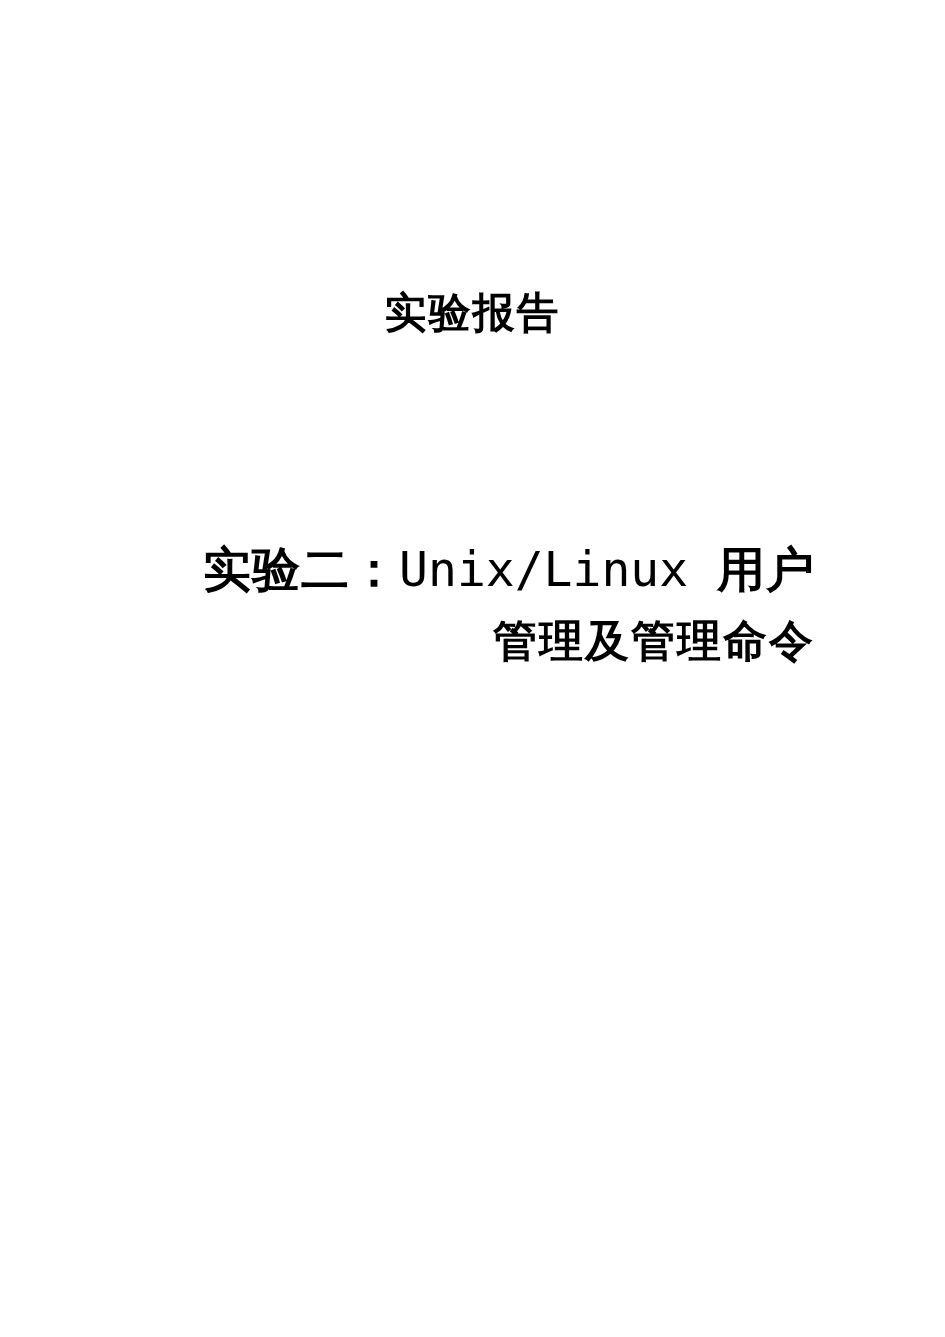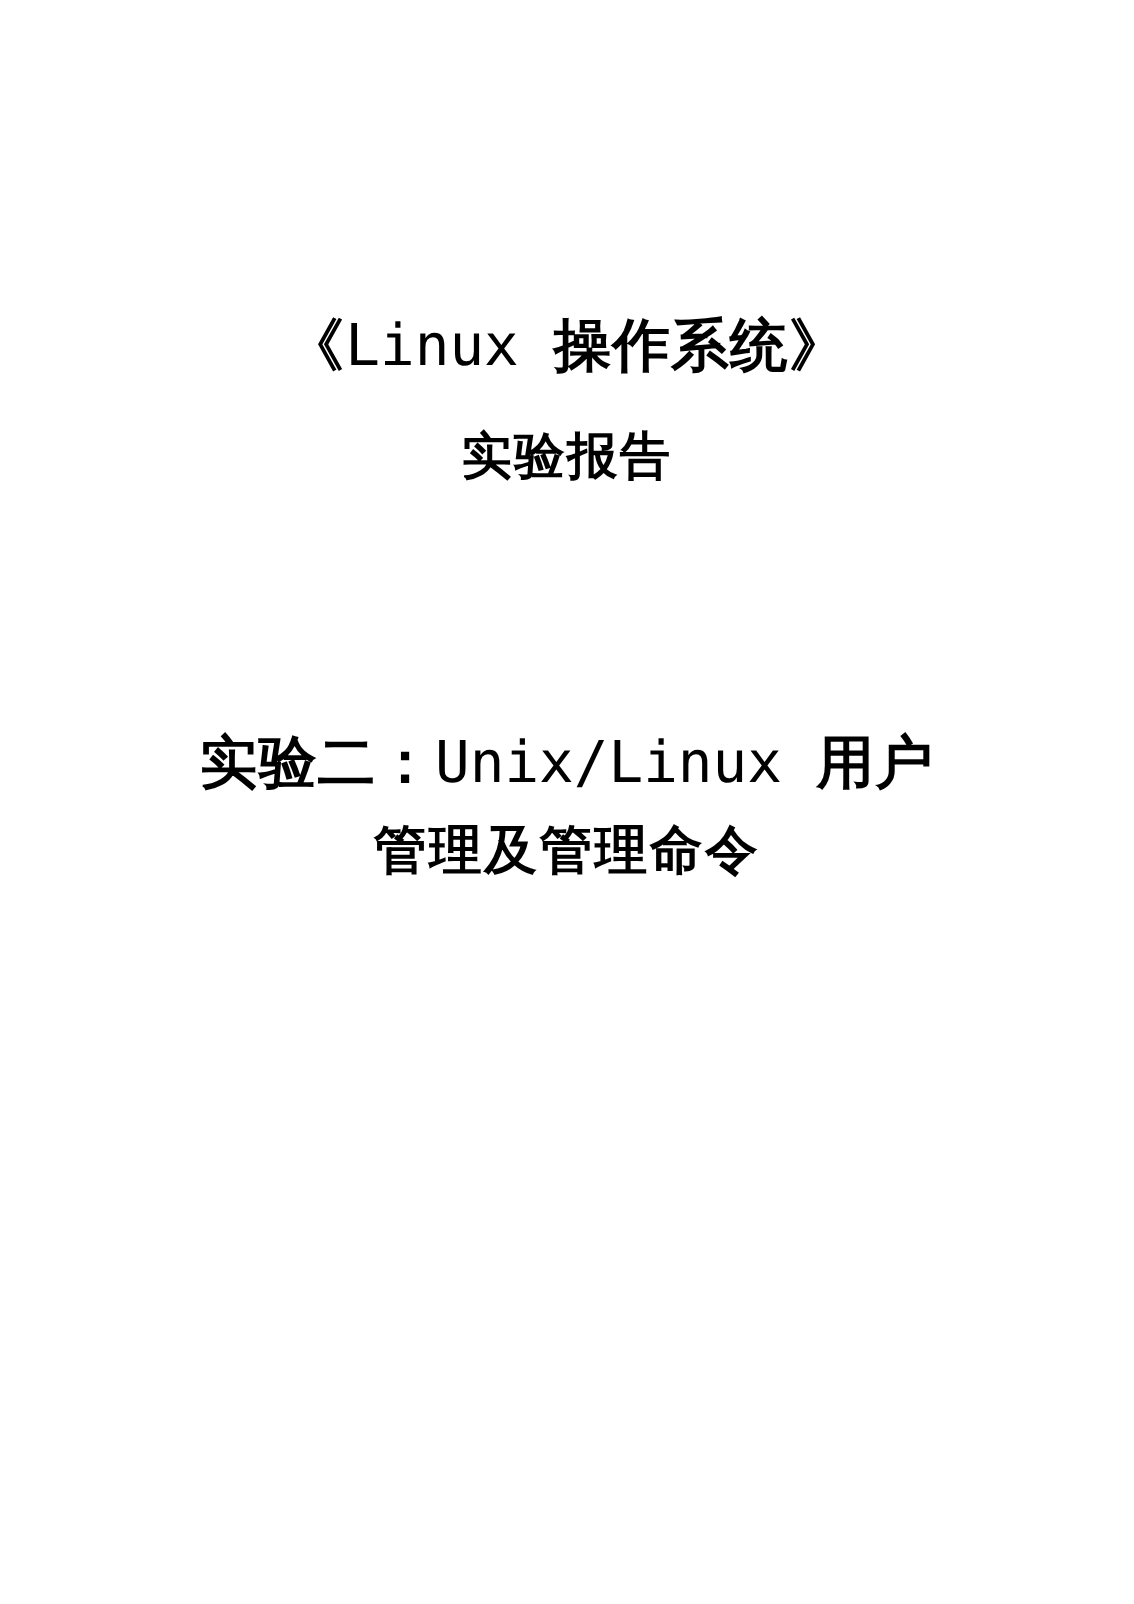--- a/index.html
+++ b/index.html
@@ -44,21 +44,21 @@
       text-align: center;
       font-size: 42px;
       font-weight: 900;
       margin-top: 30px;
       font-family: "KaiTi", "STKaiti", "楷体", serif;
       letter-spacing: 2px;
     }
     .section-block {
       margin-top: 190px;
       padding: 0 130px;
-      text-align: center;
+      text-align: right;
     }
     .section-line-1 {
       font-size: 48px;
       font-weight: 900;
       line-height: 1.6;
     }
     .section-line-1 .cjk {
       font-family: "KaiTi", "STKaiti", "楷体", serif;
       font-weight: 900;
       letter-spacing: 1px;
@@ -74,23 +74,20 @@
       font-family: "KaiTi", "STKaiti", "楷体", serif;
       letter-spacing: 2px;
       line-height: 1.5;
     }
   </style>
 </head>
 <body>
 
 <div class="page">
 
-  <div class="title-line-1">
-    <span class="bracket">《</span><span class="latin">Linux </span><span class="cjk">操作系统</span><span class="bracket">》</span>
-  </div>
 
   <div class="title-line-2">实验报告</div>
 
   <div class="section-block">
     <div class="section-line-1">
       <span class="cjk">实验二：</span><span class="latin">Unix/Linux </span><span class="cjk">用户</span>
     </div>
     <div class="section-line-2">管理及管理命令</div>
   </div>
 

